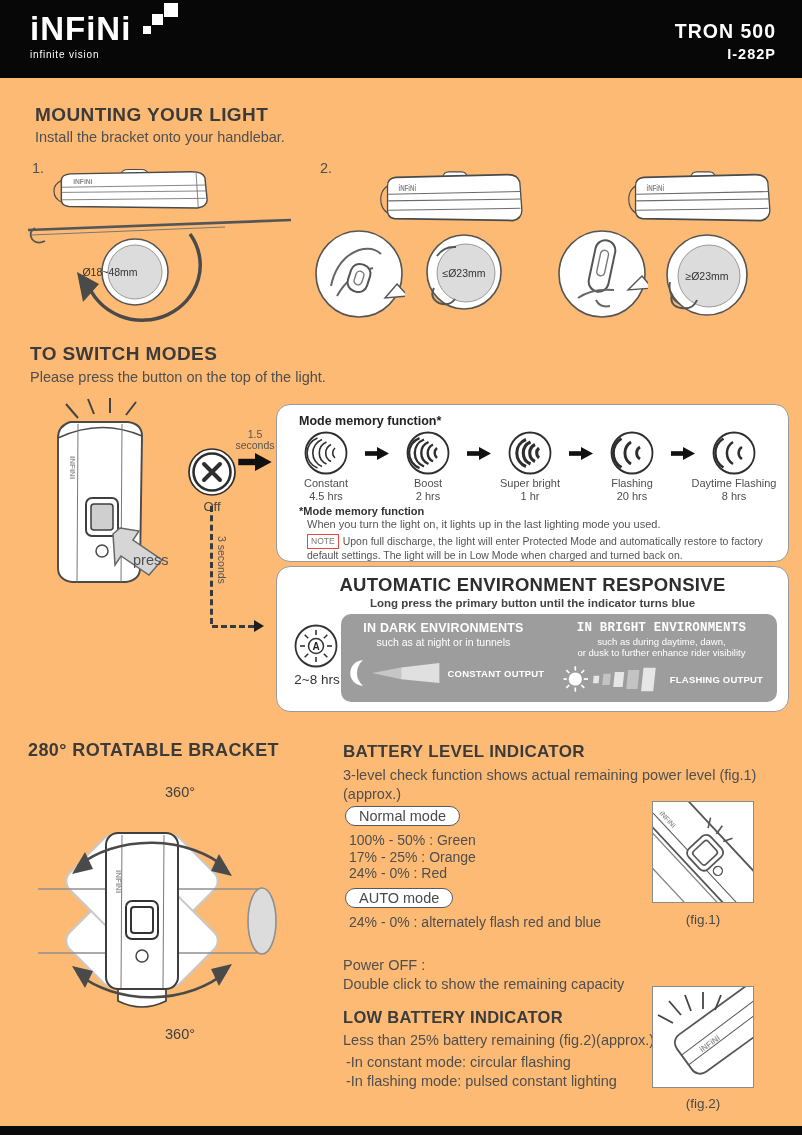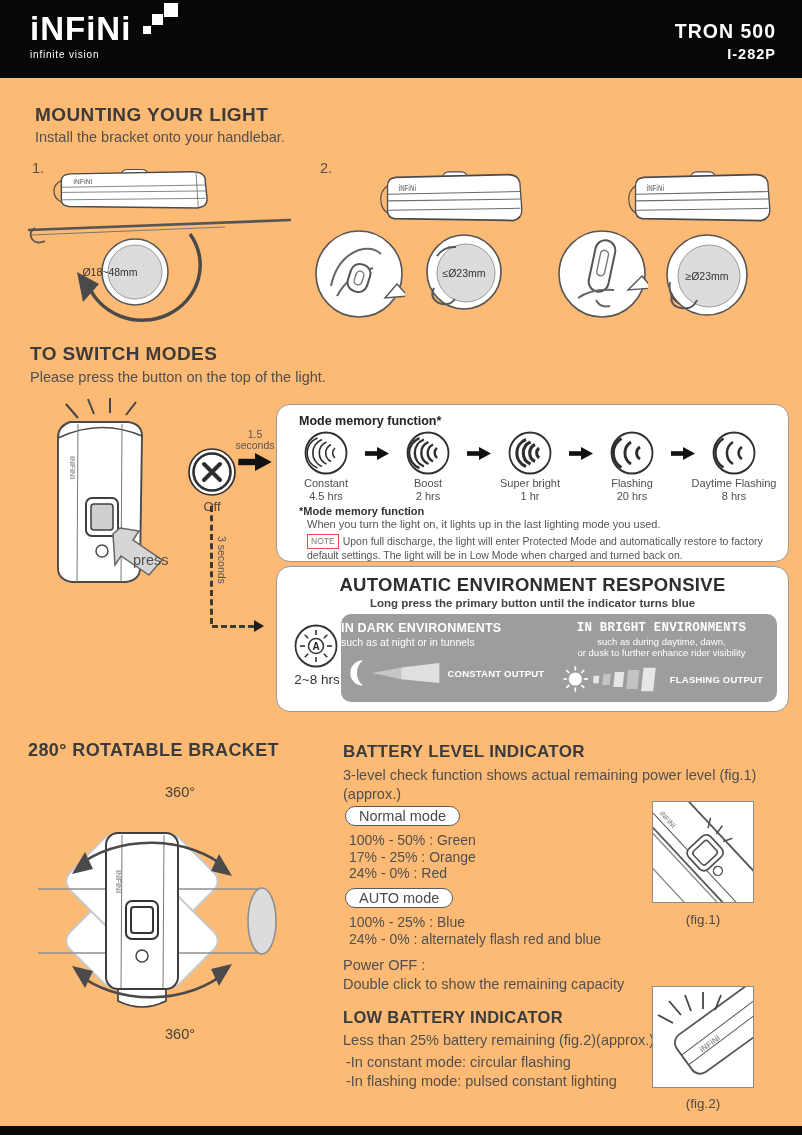--- a/index.html
+++ b/index.html
@@ -278,21 +278,21 @@
         <line x1="12" y1="23" x2="7" y2="23"></line>
           <line x1="15.2" y1="15.2" x2="11.7" y2="11.7"></line>
         <line x1="23" y1="12" x2="23" y2="7"></line>
           <line x1="30.8" y1="15.2" x2="34.3" y2="11.7"></line>
       </g>
       <circle cx="23" cy="23" r="7.5" fill="#fff" stroke="#333" stroke-width="1.5"></circle>
       <text x="23" y="27" font-size="10" font-weight="bold" fill="#222" text-anchor="middle">A</text>
     </svg>
     <div class="abs center" style="left:2px;top:105px;width:76px;font-size:13.5px;color:#333;">2~8 hrs</div>
     <div class="abs gray-panel" style="left:64px;top:47px;width:436px;height:88px;display:flex;">
-      <div style="width:47%;">
+      <div style="width:47%;text-align:center;">
         <div style="margin-top:7px;font-weight:bold;font-size:12.5px;letter-spacing:.2px;">IN DARK ENVIRONMENTS</div>
         <div style="font-size:10.5px;margin-top:1px;">such as at night or in tunnels</div>
         <div style="display:flex;align-items:center;justify-content:center;margin-top:9px;gap:5px;">
           <svg width="100" height="32" viewBox="0 0 110 34">
             <path d="M22,3 A14,14 0 1 0 22,31 A18,18 0 0 1 22,3 Z" fill="#fff"></path>
             <polygon points="32,17 64,11 64,24" fill="#c6c6c6"></polygon>
             <polygon points="64,11 106,6 106,28 64,24" fill="#e0e0e0"></polygon>
           </svg>
           <div style="font-size:9.5px;font-weight:bold;white-space:nowrap;letter-spacing:.2px;">CONSTANT OUTPUT</div>
         </div>
@@ -371,21 +371,20 @@
   </div>
   <div class="abs" style="left:349px;top:832px;font-size:14px;color:#4f4f4f;line-height:16.5px;">
     <div>100% - 50% : Green</div>
     <div>17% - 25% : Orange</div>
     <div>24% - 0% : Red</div>
   </div>
   <div class="abs" style="left:345px;top:888px;">
     <span class="pill">AUTO mode</span>
   </div>
   <div class="abs" style="left:349px;top:914px;font-size:14px;color:#4f4f4f;line-height:16.5px;">
-    <div>100% - 25% : Blue</div>
     <div>24% - 0% : alternately flash red and blue</div>
   </div>
   <div class="abs body-text pre" style="left:343px;top:956px;line-height:19px;">Power OFF :
 Double click to show the remaining capacity</div>
 
   <div class="abs figbox" style="left:652px;top:801px;width:102px;height:102px;">
     <svg width="100" height="100" viewBox="0 0 100 100">
       <g transform="rotate(47 50 50)" stroke="#555" fill="#fff">
         <rect x="-28" y="26" width="156" height="44" rx="9" stroke-width="1.8"></rect>
         <line x1="-28" y1="60" x2="128" y2="60" stroke-width="1"></line>

